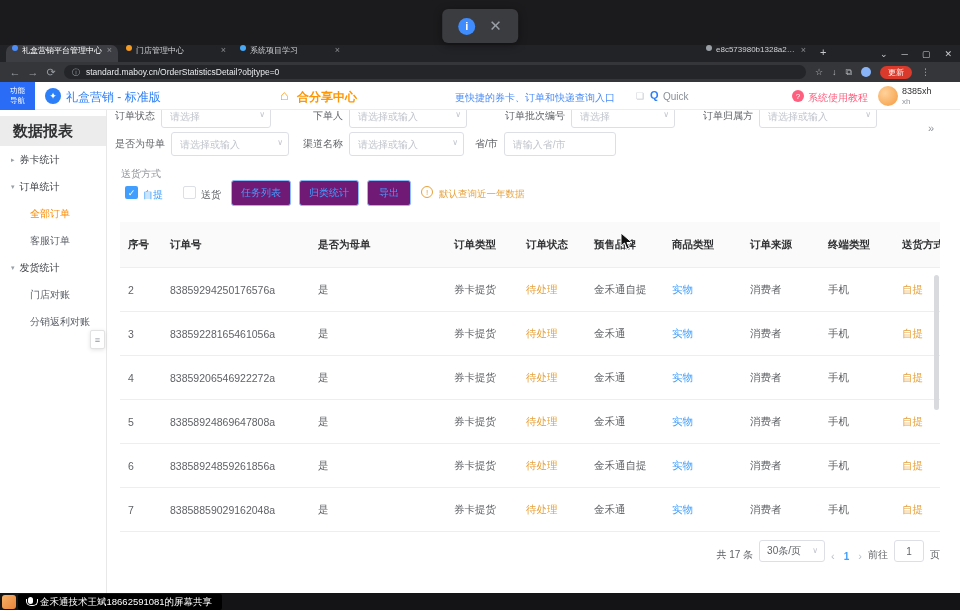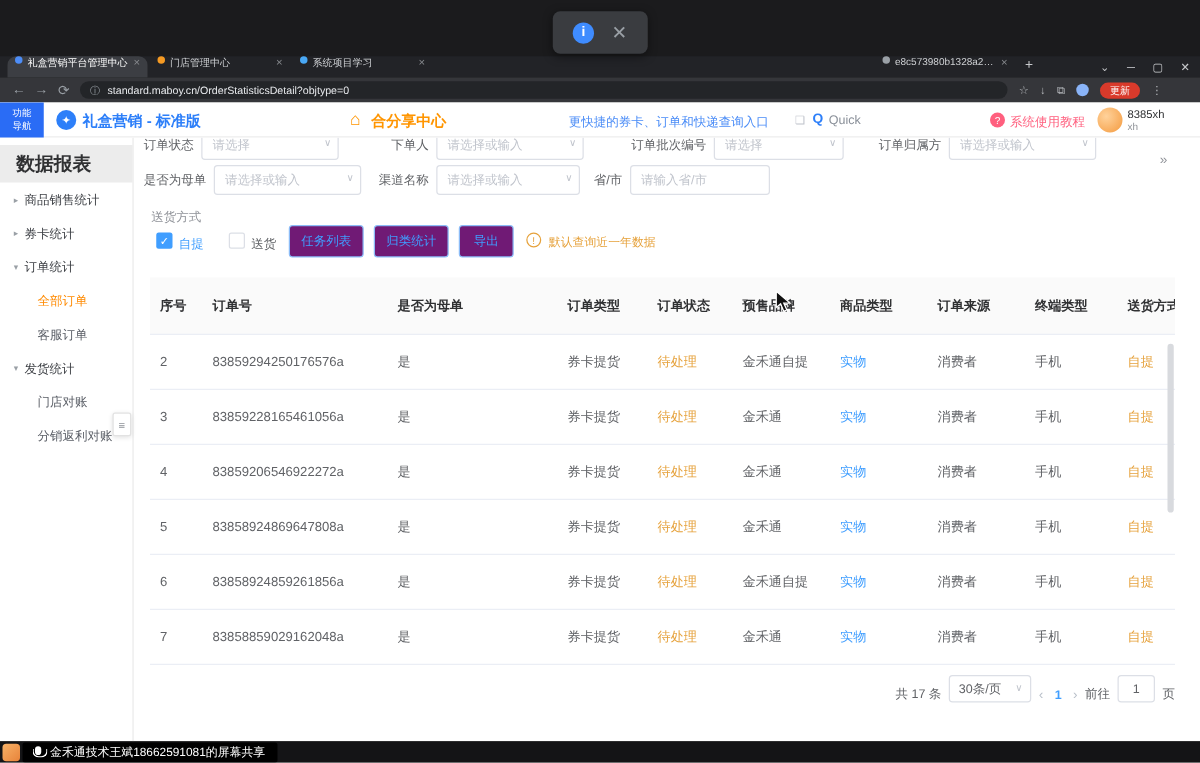--- a/index.html
+++ b/index.html
@@ -27,21 +27,21 @@
 #urlbox .si{color:#9aa0a6;font-size:8px}
 #urlbox .u{color:#e8eaed;font-size:8.5px;white-space:nowrap}
 .abicon{color:#b6b9bd;font-size:9px;margin-left:9px;cursor:pointer}
 #profileicon{width:10px;height:10px;border-radius:50%;background:#8ab4f8;margin-left:9px;cursor:pointer}
 #updbtn{background:#d93a2b;color:#fff;font-size:8px;height:13px;padding:0 8px;border-radius:7px;display:flex;align-items:center;margin-left:9px;cursor:pointer}
 
 #pagewrap{position:absolute;left:0;top:82px;width:960px;height:511px;background:#fff}
 #appheader{position:absolute;left:0;top:0;width:960px;height:28px;background:#fff;border-bottom:1px solid #ededed;z-index:5}
 #navtoggle{position:absolute;left:0;top:0;width:35px;height:28px;background:#2a6cf5;color:#fff;font-size:7.5px;line-height:1.35;display:flex;flex-direction:column;align-items:center;justify-content:center;cursor:pointer}
 #logoicon{position:absolute;left:45px;top:6px;width:16px;height:16px;border-radius:50%;background:#2d7ff9;color:#fff;font-size:9px;display:flex;align-items:center;justify-content:center}
-#logotext{position:absolute;left:66px;top:7px;color:#2d7ff9;font-size:12px;font-weight:bold;white-space:nowrap}
+#logotext{position:absolute;left:66px;top:7px;color:#2d7ff9;font-size:12px;font-weight:normal;white-space:nowrap}
 #shareicon{position:absolute;left:280px;top:5px;color:#ff9500;font-size:14px}
 #sharetext{position:absolute;left:297px;top:7px;color:#ff9500;font-size:12px;font-weight:bold}
 #quickentry{position:absolute;left:455px;top:9px;color:#4a8cf7;font-size:10px;cursor:pointer}
 #chaticon{position:absolute;left:636px;top:9px;color:#c0c4cc;font-size:9px}
 #qicon{position:absolute;left:650px;top:7px;color:#2d7ff9;font-weight:bold;font-size:11px;cursor:pointer}
 #quicklbl{position:absolute;left:663px;top:9px;color:#8a9099;font-size:10px;cursor:pointer}
 #tuticon{position:absolute;left:792px;top:8px;width:12px;height:12px;border-radius:50%;background:#ff5f7e;color:#fff;font-size:8px;display:flex;align-items:center;justify-content:center}
 #tuttext{position:absolute;left:808px;top:9px;color:#ff5f7e;font-size:10px;cursor:pointer}
 #avatar{position:absolute;left:878px;top:4px;width:20px;height:20px;border-radius:50%;background:radial-gradient(circle at 35% 35%,#ffd29b,#f49a3e);cursor:pointer}
 #uname{position:absolute;left:902px;top:4px;font-size:9px;color:#303133}
@@ -170,24 +170,20 @@
     <div id="tuttext">系统使用教程</div>
     <div id="avatar"></div>
     <div id="uname">8385xh</div>
     <div id="usub">xh</div>
   </div>
 
   <div id="sidebar">
     <div class="sb-section">数据报表</div>
     <div class="sb-item">
       <span class="car">▸</span>
-      <span>商品销售统计</span>
-    </div>
-    <div class="sb-item">
-      <span class="car">▸</span>
       <span>券卡统计</span>
     </div>
     <div class="sb-item">
       <span class="car">▾</span>
       <span>订单统计</span>
     </div>
     <div class="sb-child active">全部订单</div>
     <div class="sb-child">客服订单</div>
     <div class="sb-item">
       <span class="car">▾</span>

